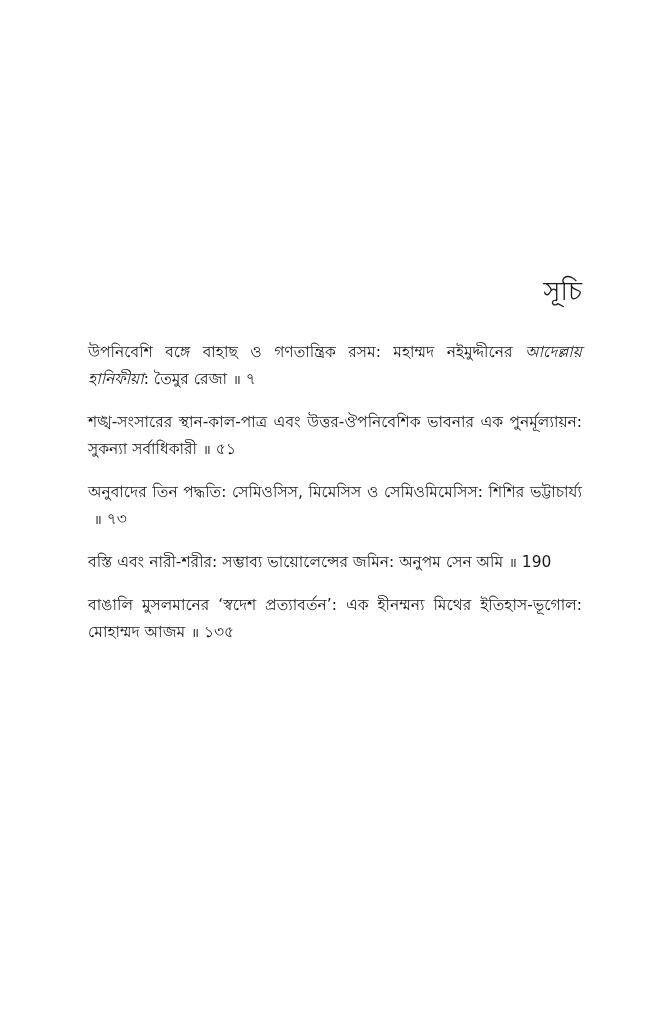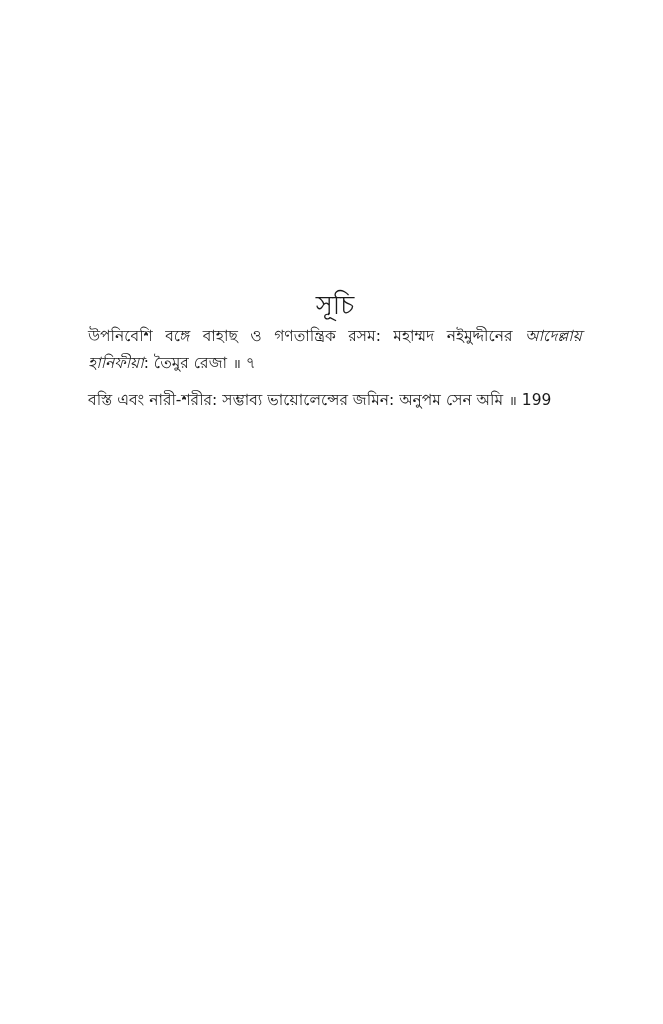--- a/index.html
+++ b/index.html
@@ -16,42 +16,43 @@
       font-family: "DejaVu Sans", "Liberation Sans", sans-serif;
     }
     .page {
       position: absolute;
       left: 88px;
       top: 0;
       width: 494px;
     }
     .toc-title {
       position: absolute;
-      top: 288px;
+      top: 276px;
       left: 0;
       width: 494px;
-      text-align: center;
+      text-align: right;
       font-size: 26px;
       line-height: 34px;
       font-weight: normal;
       margin: 0;
+      font-family: Liberation Mono, monospace;
     }
     .toc-list {
       position: absolute;
       top: 323px;
       left: 0;
       width: 494px;
       margin: 0;
       padding: 0;
       list-style: none;
     }
     .toc-entry {
       font-size: 15.5px;
       line-height: 27px;
-      margin: 0 0 10px 0;
+      margin: 16px 0 10px 0;
       text-align: justify;
       text-align-last: left;
     }
     .toc-entry.single {
       margin-bottom: 14px;
     }
     .italic {
       font-style: italic;
     }
     .sep {
@@ -64,17 +65,26 @@
 </head>
 <body>
 
 <div class="page">
   <h1 class="toc-title">সূচি</h1>
 
   <ul class="toc-list">
     <li class="toc-entry">
       <span>উপনিবেশি বঙ্গে বাহাছ ও গণতান্ত্রিক রসম: মহাম্মদ নইমুদ্দীনের </span><span class="italic">আদেল্লায় হানিফীয়া</span><span>: তৈমুর রেজা</span><span class="sep">॥</span><span>৭</span>
     </li>
+    <li class="toc-entry">
+      <span>শঙ্খ-সংসারের স্থান-কাল-পাত্র এবং উত্তর-ঔপনিবেশিক ভাবনার এক পুনর্মূল্যায়ন: সুকন্যা সর্বাধিকারী</span><span class="sep">॥</span><span>৫১</span>
+    </li>
+    <li class="toc-entry">
+      <span>অনুবাদের তিন পদ্ধতি: সেমিওসিস, মিমেসিস ও সেমিওমিমেসিস: শিশির ভট্টাচার্য্য</span><span class="sep">॥</span><span>৭৩</span>
+    </li>
     <li class="toc-entry single">
-      <span>বস্তি এবং নারী-শরীর: সম্ভাব্য ভায়োলেন্সের জমিন: অনুপম সেন অমি</span><span class="sep">॥</span><span>199</span>
+      <span>বস্তি এবং নারী-শরীর: সম্ভাব্য ভায়োলেন্সের জমিন: অনুপম সেন অমি</span><span class="sep">॥</span><span>190</span>
+    </li>
+    <li class="toc-entry">
+      <span>বাঙালি মুসলমানের ‘স্বদেশ প্রত্যাবর্তন’: এক হীনম্মন্য মিথের ইতিহাস-ভূগোল: মোহাম্মদ আজম</span><span class="sep">॥</span><span>১৩৫</span>
     </li>
   </ul>
 </div>
 
 </body></html>

